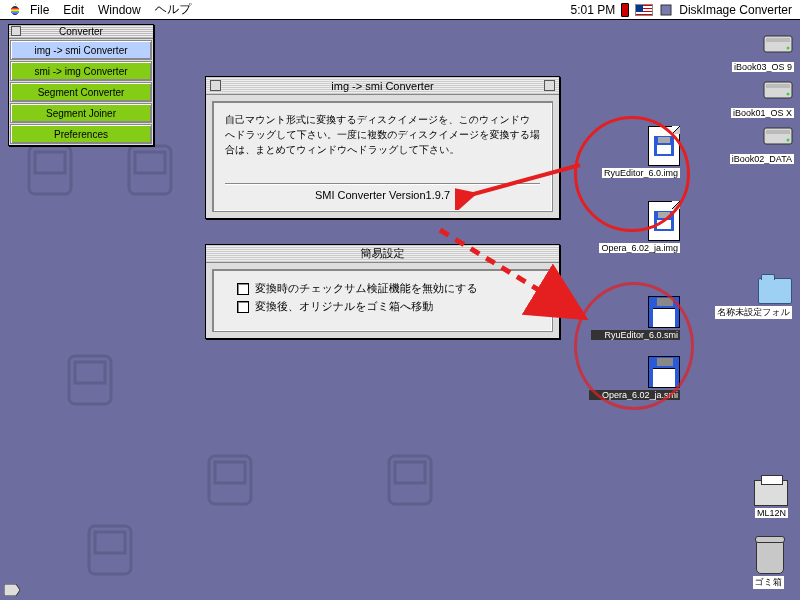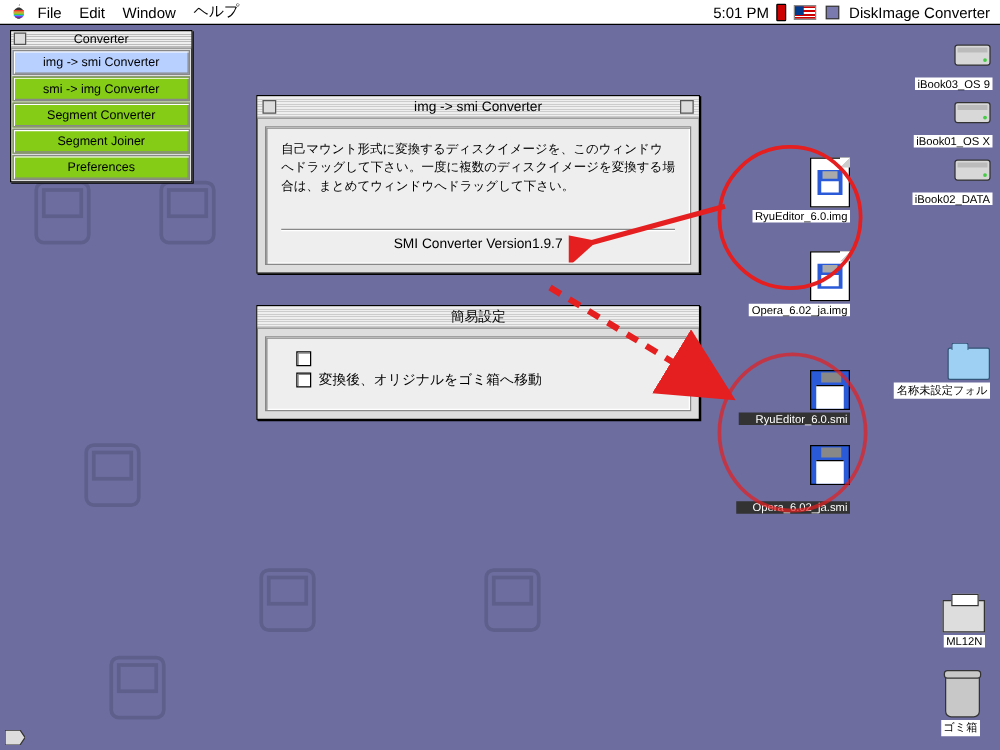--- a/index.html
+++ b/index.html
@@ -144,20 +144,21 @@
   </div>
 </div>
 
 <div class="window" style="top:244px; left:205px; width:355px;">
   <div class="window-title">
     <span>簡易設定</span>
   </div>
   <div class="inset-panel" style="padding:8px 4px 14px;">
     <div class="checkbox-row">
       <div class="checkbox"></div>
+      <span>変換時のチェックサム検証機能を無効にする</span>
     </div>
     <div class="checkbox-row">
       <div class="checkbox"></div>
       <span>変換後、オリジナルをゴミ箱へ移動</span>
     </div>
   </div>
 </div>
 
 <div class="desktop-icon" style="top:28px; right:6px;">
   <svg class="disk-icon" viewBox="0 0 32 32">
@@ -196,21 +197,21 @@
       <div class="fold"></div>
       <div class="floppy"></div>
     </div>
   <div class="label">Opera_6.02_ja.img</div>
 </div>
 
 <div class="desktop-icon" style="top:296px; left:590px; width:90px;">
   <div class="smi-icon"></div>
   <div class="label sel">RyuEditor_6.0.smi</div>
 </div>
-<div class="desktop-icon" style="top:356px; left:590px; width:90px;gap:11px;">
+<div class="desktop-icon" style="top:356px; left:590px; width:90px;">
   <div class="smi-icon"></div>
   <div class="label sel">Opera_6.02_ja.smi</div>
 </div>
 
 <div class="desktop-icon" style="top:278px; right:8px; width:72px;">
   <div class="folder-icon"></div>
   <div class="label">名称未設定フォル</div>
 </div>
 
 <div class="desktop-icon" style="top:480px; right:12px;">

